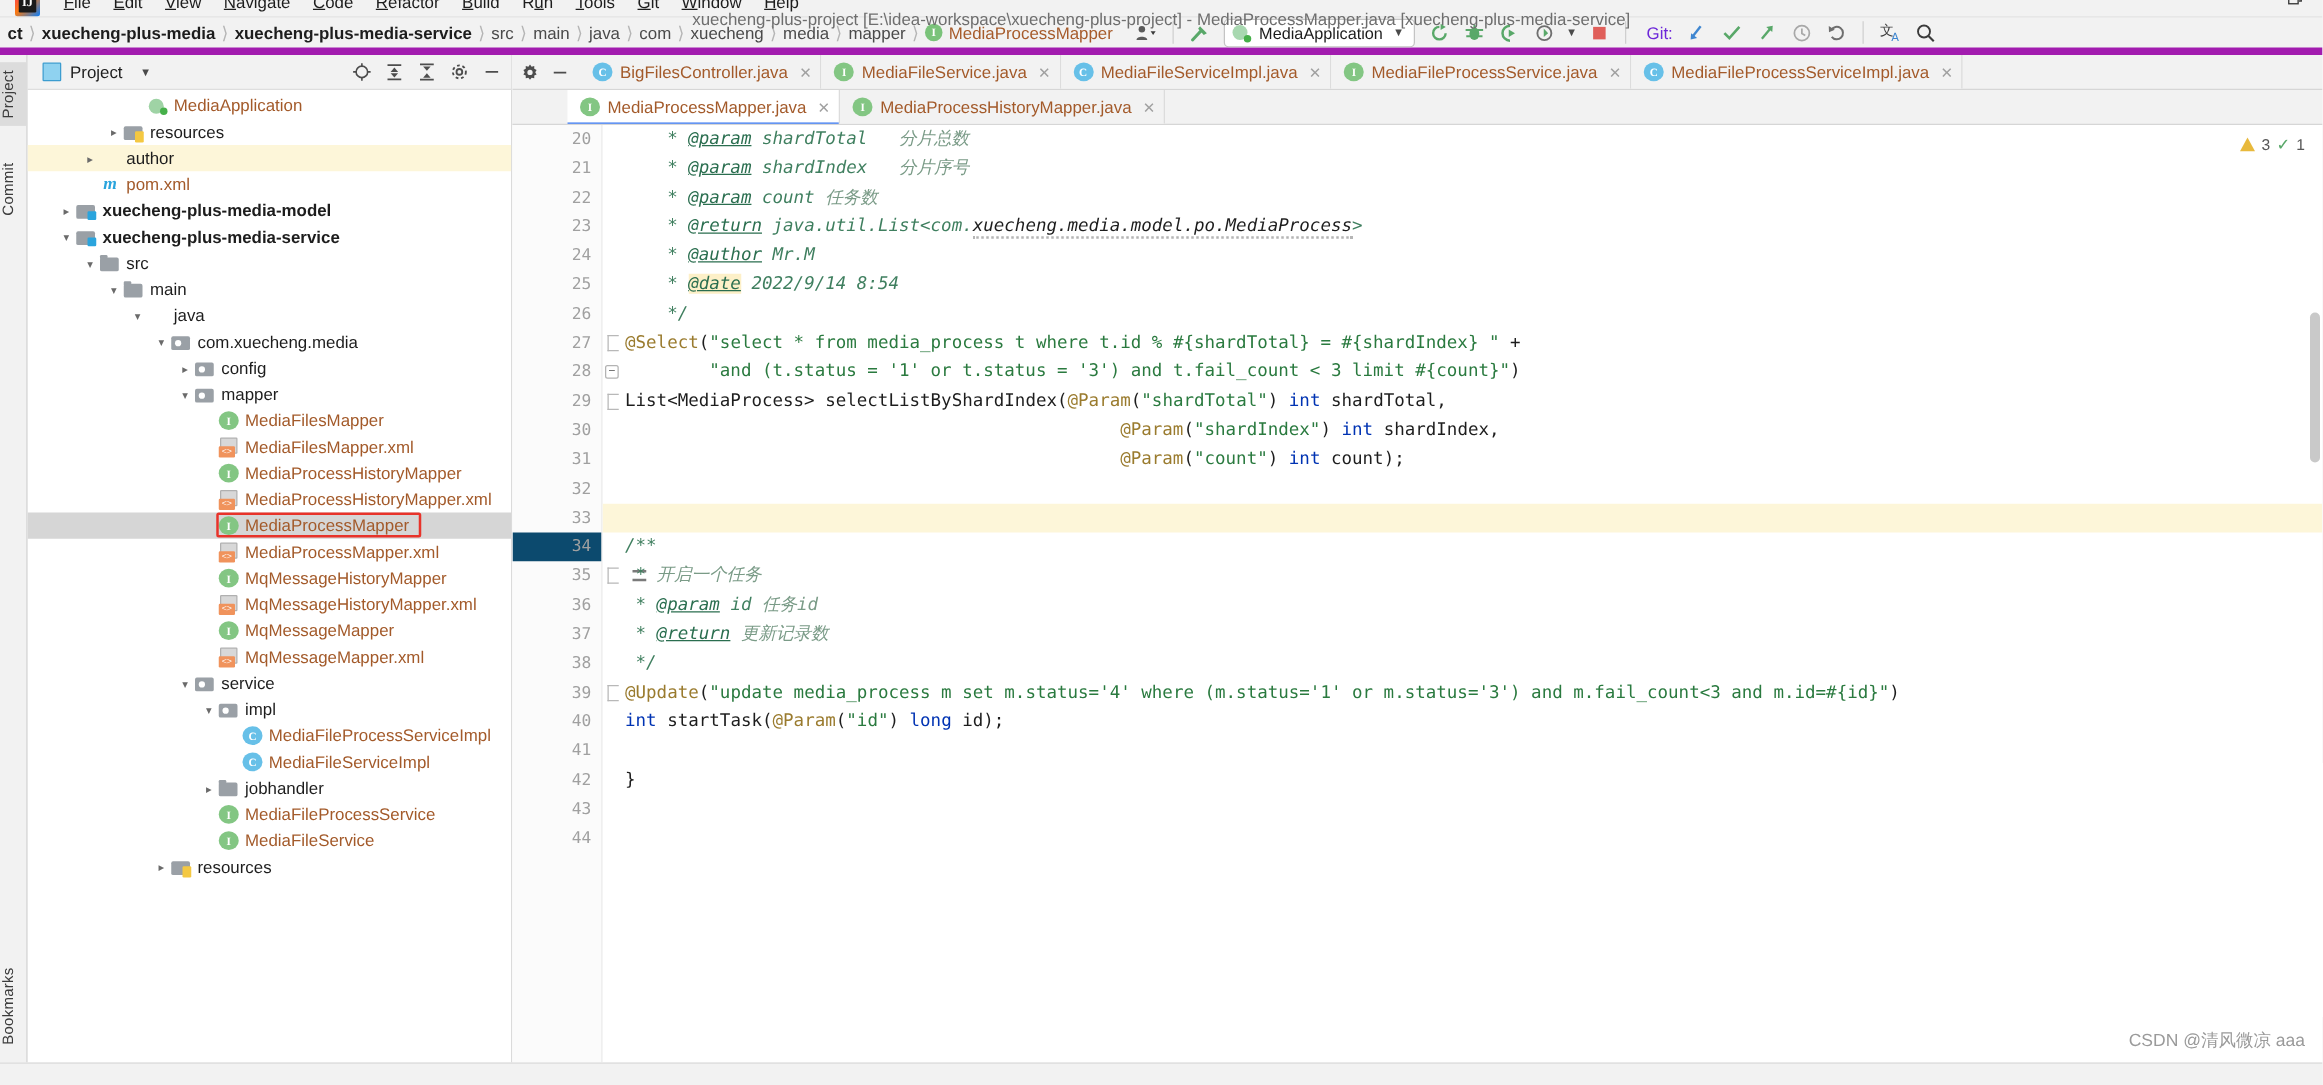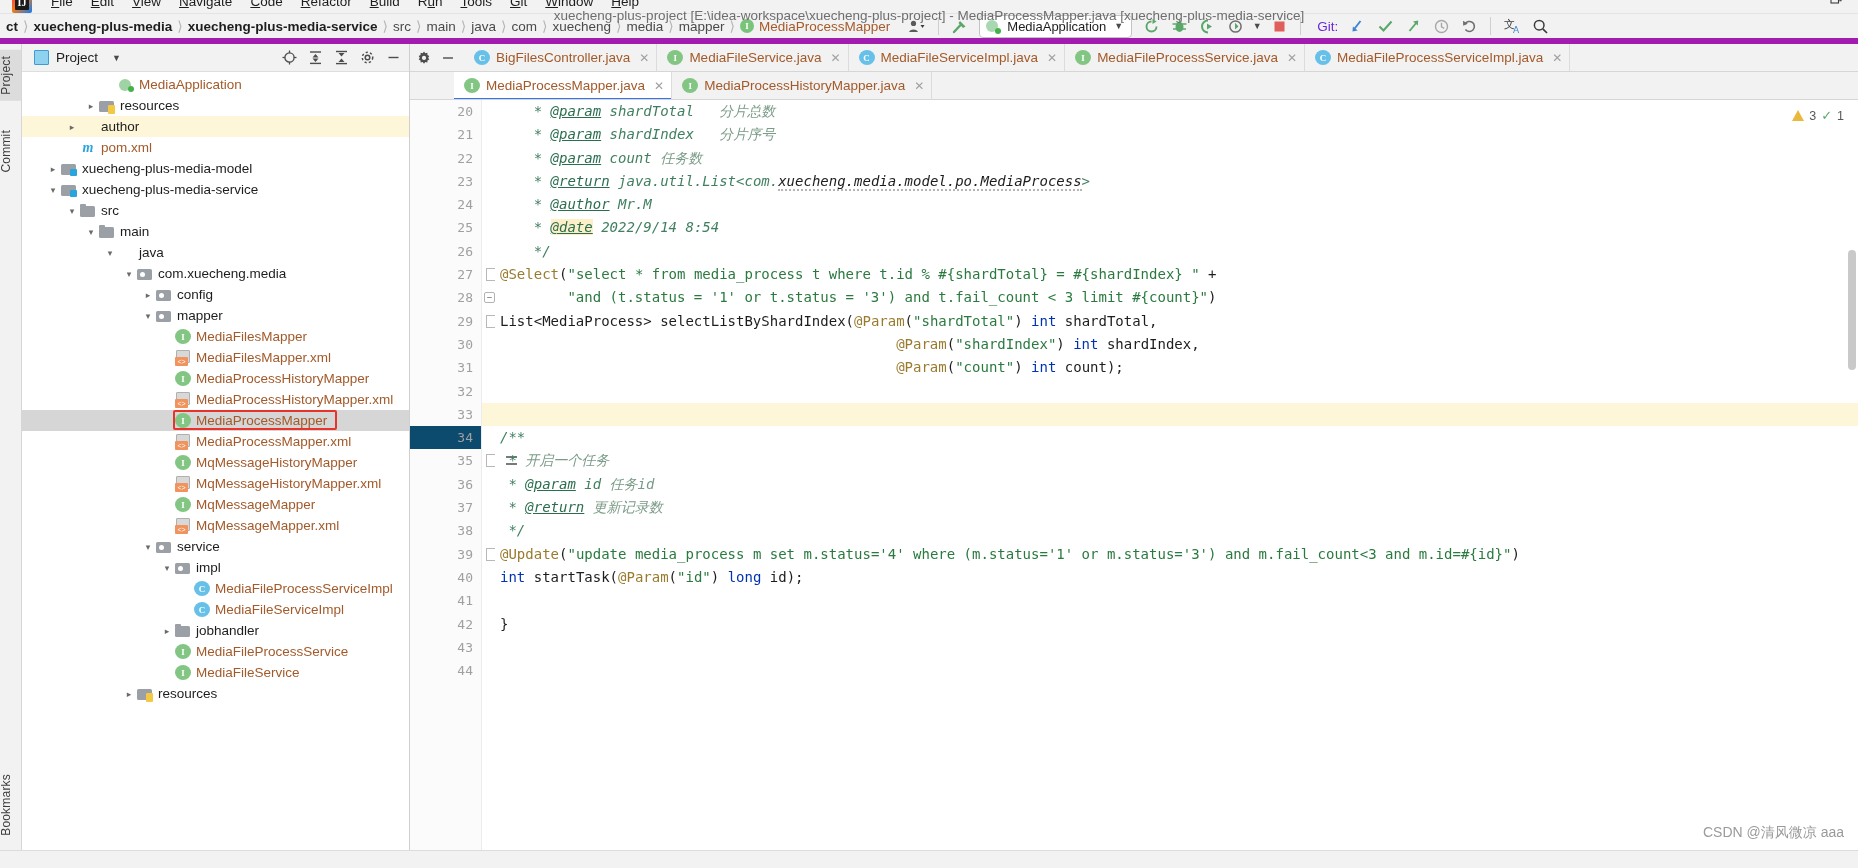--- a/index.html
+++ b/index.html
@@ -134,21 +134,21 @@
   }
   .trow.hl-yellow { background: #fdf6d9; }
   .trow.hl-grey { background: #d6d6d6; }
   .arrow {
     width: 12px; height: 12px; display: inline-flex; align-items: center;
     justify-content: center; color: #6a6a6a; font-size: 9px; flex: 0 0 12px;
     margin-right: 2px;
   }
   .tlabel { color: #1d1d1d; }
   .tlabel.brown { color: #a35a2a; }
-  .tlabel.bold { font-weight: normal; }
+  .tlabel.bold { font-weight: bold; }
   .tlabel.grey { color: #7c7a63; }
   .ic { width: 16px; height: 16px; flex: 0 0 16px; margin-right: 5px; position: relative; }
   
   .ic.folder::before {
     content: ""; position: absolute; left: 0; top: 3px; width: 15px; height: 11px;
     background: #9aa0a6; border-radius: 1.5px;
   }
   .ic.folder::after {
     content: ""; position: absolute; left: 0; top: 1px; width: 6px; height: 3px;
     background: #9aa0a6; border-radius: 1px 1px 0 0;

